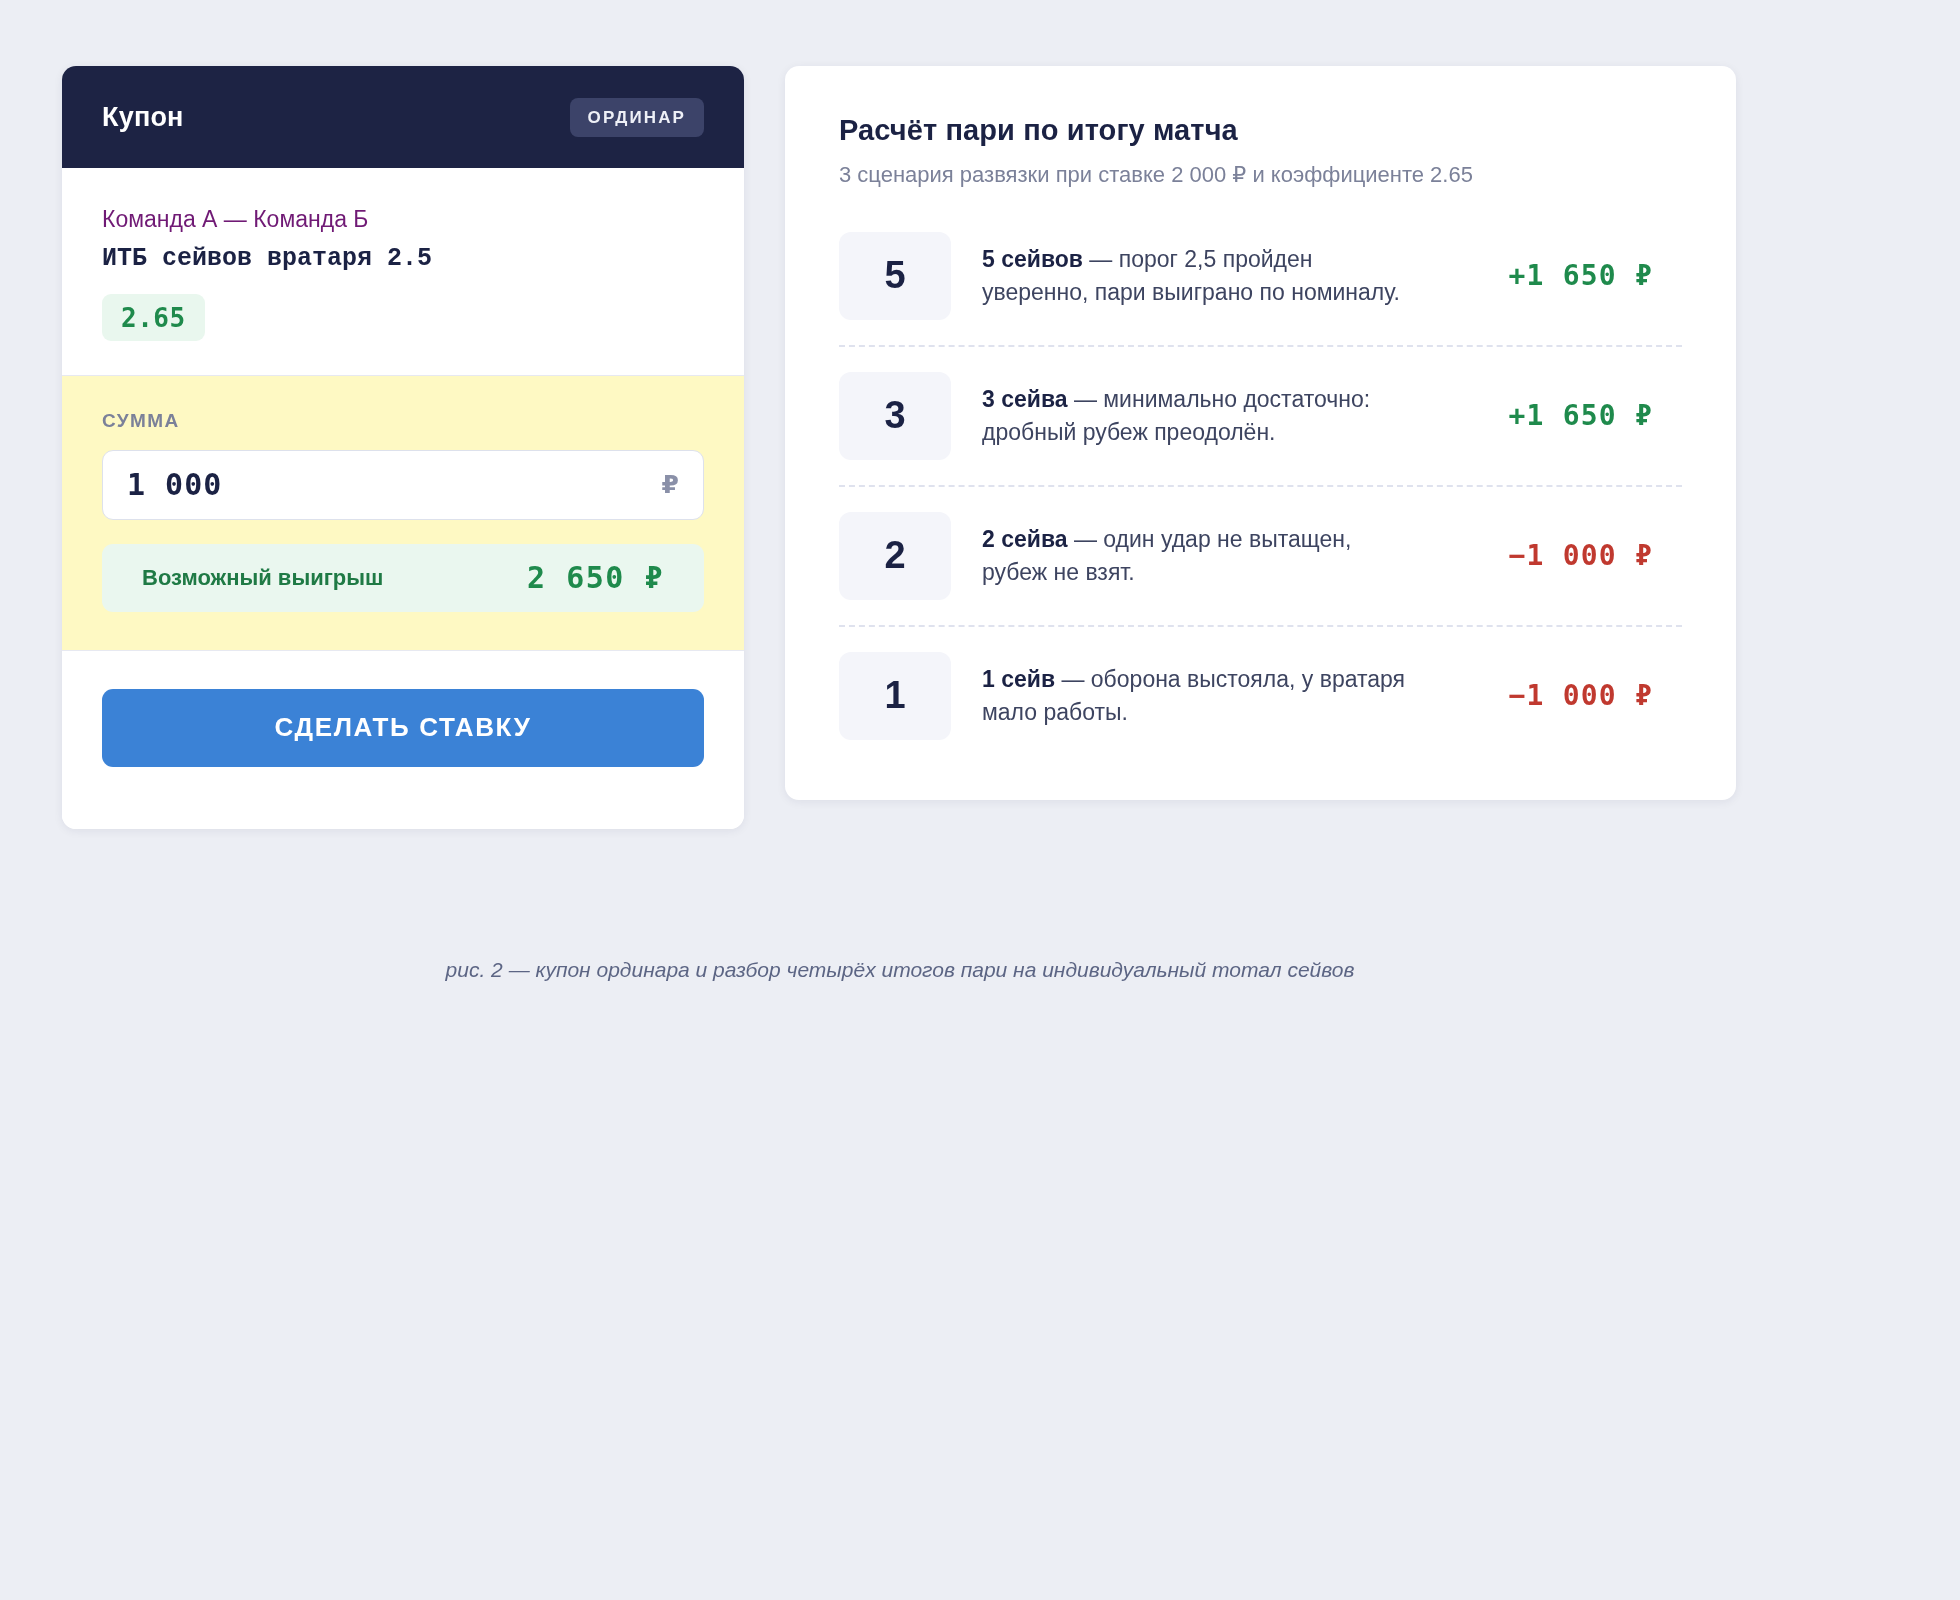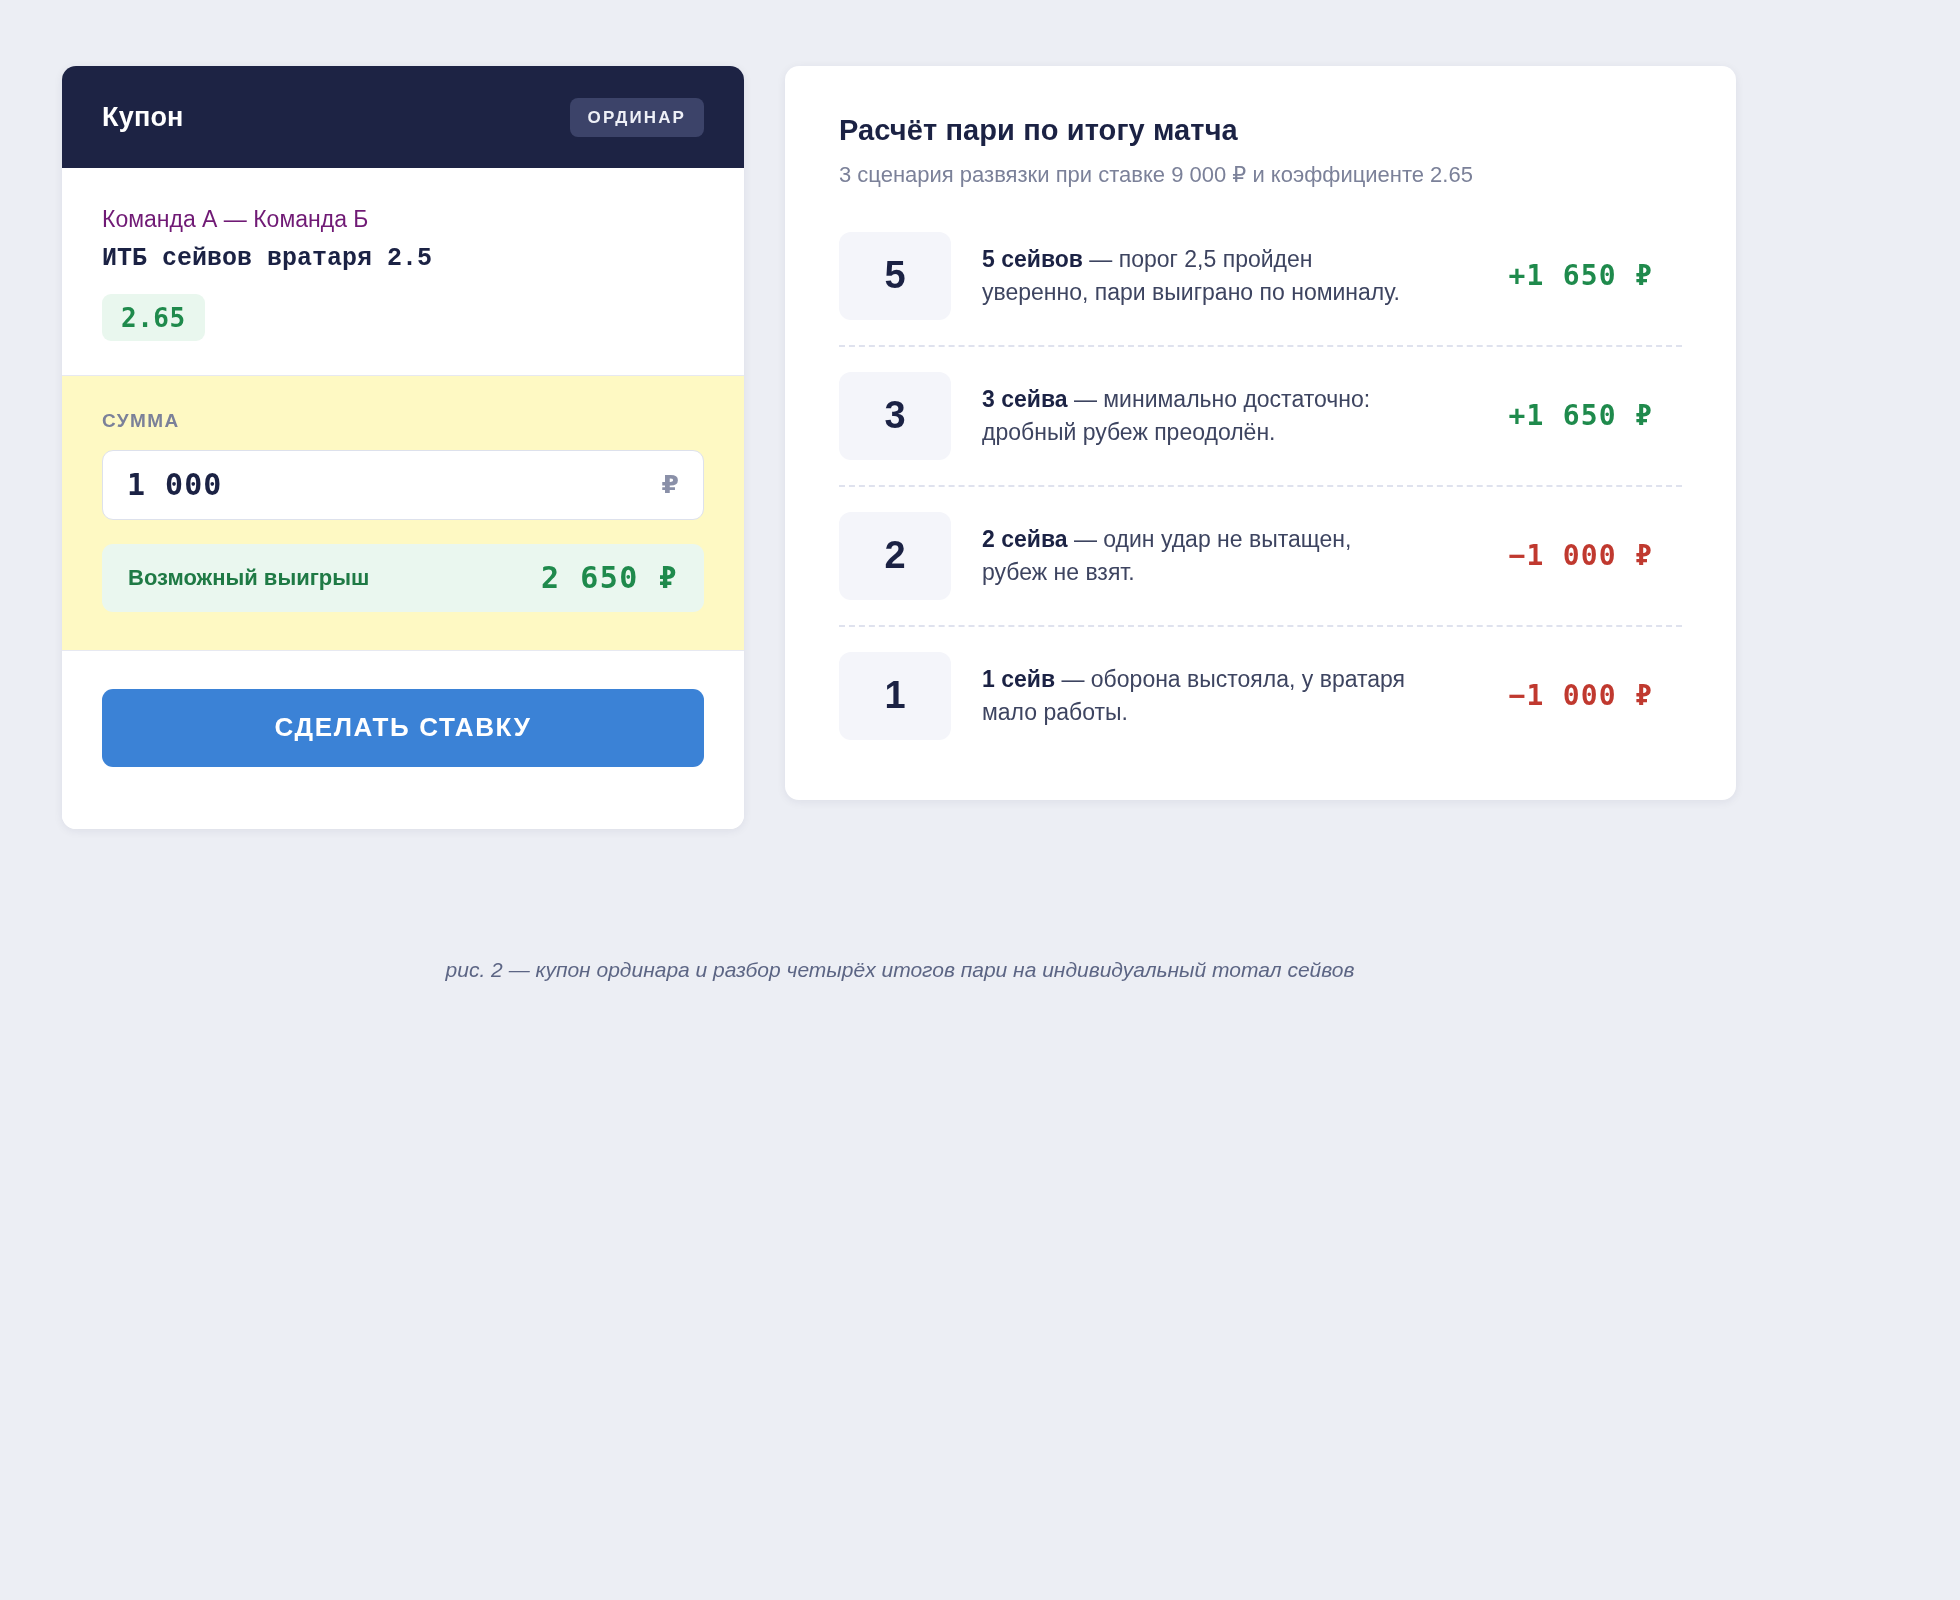--- a/index.html
+++ b/index.html
@@ -145,21 +145,21 @@
   }
 
   .payout-box {
     margin-top: 24px;
     background: #eaf7ef;
     border-radius: 11px;
     height: 68px;
     display: flex;
     align-items: center;
     justify-content: space-between;
-    padding: 0 26px;
+    padding: 0 40px;
   }
 
   .payout-label {
     color: #1f7a45;
     font-size: 22px;
     font-weight: bold;
   }
 
   .payout-value {
     color: #1f8a4c;
@@ -312,21 +312,21 @@
       </div>
 
       <div class="coupon-cta-wrap">
         <button class="cta-button">СДЕЛАТЬ СТАВКУ</button>
       </div>
 
     </div>
 
     <div class="calc-card">
       <div class="calc-title">Расчёт пари по итогу матча</div>
-      <div class="calc-sub">3 сценария развязки при ставке 9 000 ₽ и коэффициенте 2.65</div>
+      <div class="calc-sub">3 сценария развязки при ставке 2 000 ₽ и коэффициенте 2.65</div>
 
       <div class="scenarios" id="scenarios">
           <div class="scenario-row">
             <div class="scenario-num">5</div>
             <div class="scenario-text"><b>5 сейвов</b><span> — порог 2,5 пройден уверенно, пари выиграно по номиналу.</span></div>
             <div class="scenario-amount win">+1 650 ₽</div>
           </div>
           <div class="scenario-row">
             <div class="scenario-num">3</div>
             <div class="scenario-text"><b>3 сейва</b><span> — минимально достаточно: дробный рубеж преодолён.</span></div>

